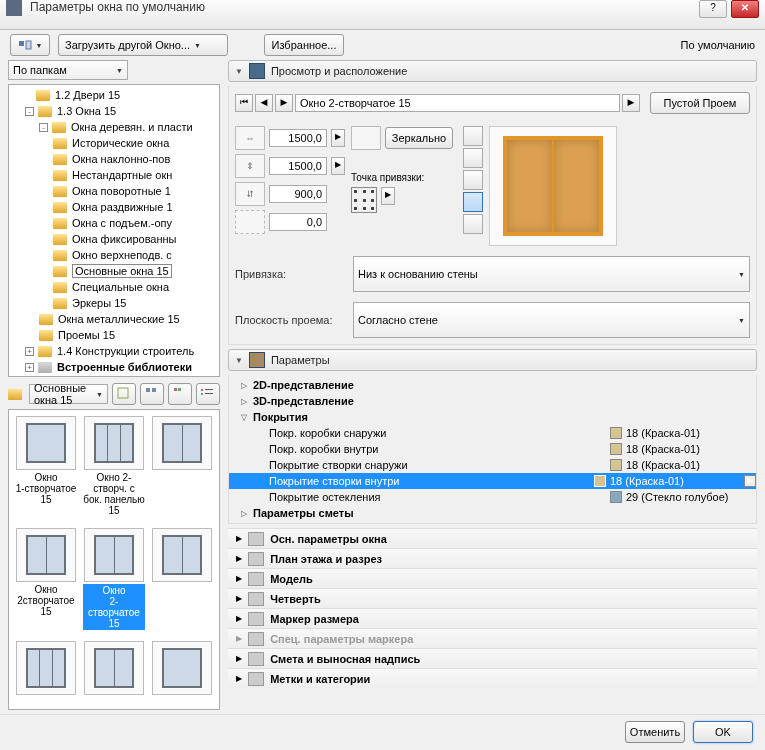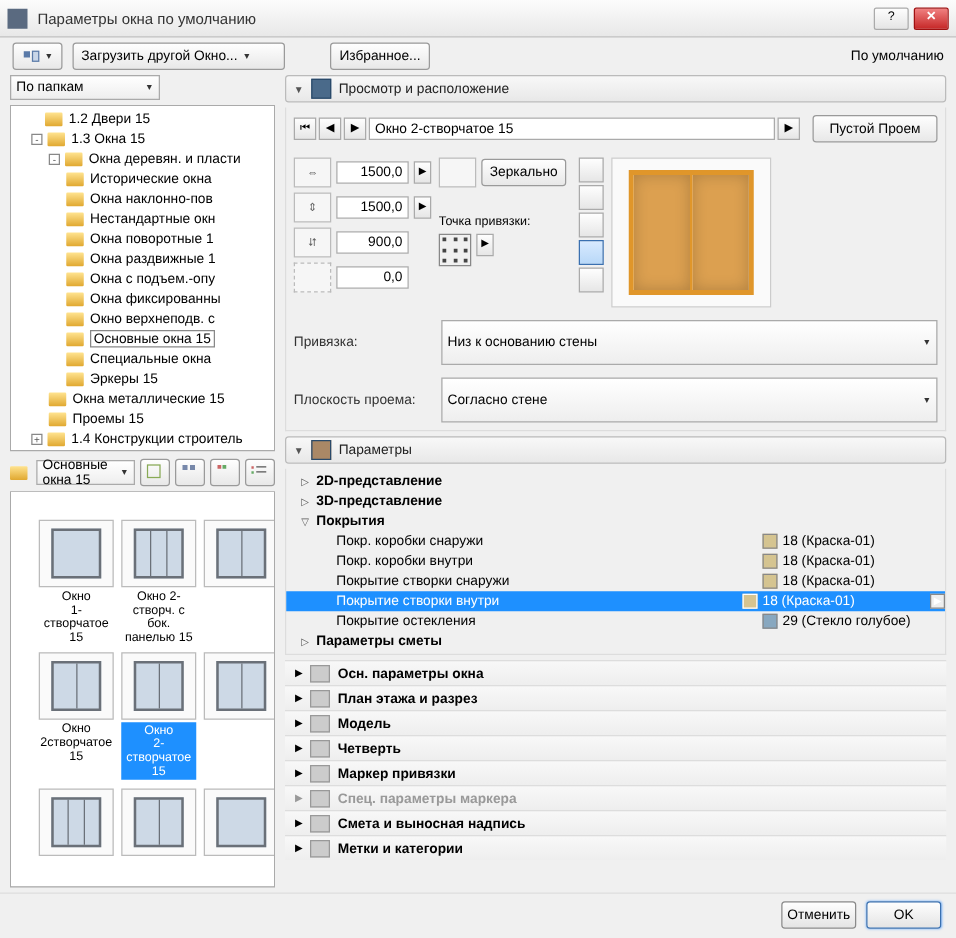--- a/index.html
+++ b/index.html
@@ -1,18 +1,18 @@
 <!DOCTYPE html>
 <html><head>
 <meta charset="utf-8">
 <style>
 * { box-sizing: border-box; margin: 0; padding: 0; font-family: "Segoe UI", Tahoma, sans-serif; font-size: 11px; }
 body { background: #f0f0f0; width: 765px; height: 750px; overflow: hidden; }
 
-.titlebar { height: 30px; background: linear-gradient(#fcfcfc, #e8e8e8); border-bottom: 1px solid #c0c0c0; display: flex; align-items: center; padding: 0 6px; }
+.titlebar { height: 30px; background: linear-gradient(#fcfcfc, #e8e8e8); border-bottom: 1px solid #c0c0c0; display: flex; align-items: flex-start; padding: 0 6px; }
 .titlebar .app-icon { width: 16px; height: 16px; background: #5a6a80; margin-right: 8px; }
 .titlebar .title { flex: 1; color: #333; font-size: 12px; }
 .titlebar .tbtn { width: 28px; height: 18px; border: 1px solid #aaa; margin-left: 4px; text-align: center; line-height: 14px; font-size: 10px; background: linear-gradient(#fdfdfd,#e5e5e5); border-radius: 2px;}
 .titlebar .close { background: linear-gradient(#f08080,#c62828); color: #fff; border-color: #a01010; font-weight: bold;}
 
 .topbar { height: 30px; display: flex; align-items: center; padding: 4px 10px; gap: 8px; }
 .icon-btn, .small-btn { height: 22px; border: 1px solid #9a9a9a; background: linear-gradient(#fefefe,#e8e8e8); border-radius: 3px; display: inline-flex; align-items: center; justify-content: center; padding: 0 6px; font-size: 11px; }
 .icon-btn { width: 40px; padding:0; }
 .dropdown-caret::after { content: "▼"; font-size: 7px; margin-left: 4px; color: #333; }
 
@@ -29,21 +29,21 @@
 .toggle { width: 9px; height: 9px; border: 1px solid #888; font-size: 8px; line-height: 7px; text-align: center; margin-right: 2px; color:#555; background:#fff;}
 .folder { width: 14px; height: 11px; background: linear-gradient(#ffe38f,#e0a830); border-radius: 1px; margin-right: 3px; flex-shrink:0;}
 .folder.gray { background: linear-gradient(#d8d8d8, #b0b0b0); }
 .tree-label { }
 .tree-label.boxed { border: 1px solid #888; padding: 0 2px; }
 
 .thumb-bar { display: flex; align-items: center; gap: 4px; margin-top: 6px; }
 .thumb-bar .small-btn { width: 24px; padding:0; }
 .folder-dd { flex:1; }
 
-.thumbs { border: 1px solid #aaa; background: #fff; margin-top: 4px; flex: 1; overflow-y: auto; padding: 22px; display: grid; grid-template-columns: 1fr 1fr 1fr; gap: 6px; }
+.thumbs { border: 1px solid #aaa; background: #fff; margin-top: 4px; flex: 1; overflow-y: auto; padding: 6px; display: grid; grid-template-columns: 1fr 1fr 1fr; gap: 6px; }
 .thumb { display:flex; flex-direction:column; align-items:center; }
 .thumb-img { width: 60px; height: 54px; border: 1px solid #bbb; background: #fafafa; display:flex; align-items:center; justify-content:center;}
 .win-shape { width: 40px; height: 40px; border: 2px solid #6a7078; background:#cdd9e6; display:flex;}
 .win-shape > div { flex:1; border-right: 1px solid #6a7078;}
 .win-shape > div:last-child{border-right:none;}
 .thumb-cap { text-align:center; font-size: 10px; margin-top: 2px; line-height: 11px; }
 .thumb.sel .thumb-cap { background: #1e90ff; color:#fff; padding: 1px 2px;}
 
 .panel-header { height: 22px; background: linear-gradient(#f8f8f8,#e8e8e8); border: 1px solid #bbb; border-radius: 3px; display: flex; align-items: center; padding: 0 6px; gap:6px; }
 .panel-header .tri { font-size: 8px; color:#555;}
@@ -516,21 +516,21 @@
           <b>Модель</b>
         </div>
         <div class="acc-row">
           <span class="tri">▶</span>
           <div class="ic"></div>
           <b>Четверть</b>
         </div>
         <div class="acc-row">
           <span class="tri">▶</span>
           <div class="ic"></div>
-          <b>Маркер привязки</b>
+          <b>Маркер размера</b>
         </div>
         <div class="acc-row dis">
           <span class="tri">▶</span>
           <div class="ic"></div>
           <b>Спец. параметры маркера</b>
         </div>
         <div class="acc-row">
           <span class="tri">▶</span>
           <div class="ic"></div>
           <b>Смета и выносная надпись</b>

